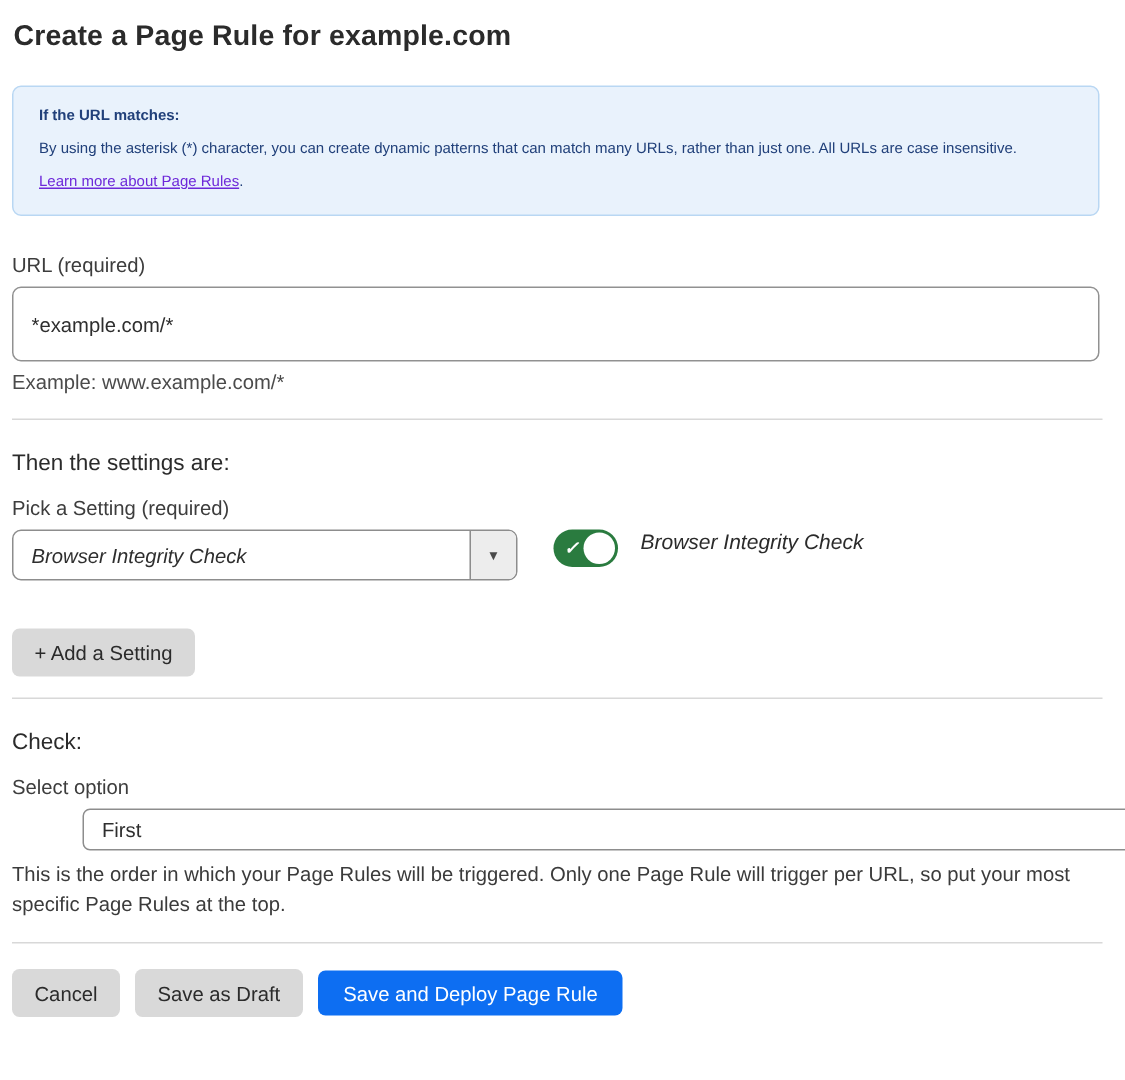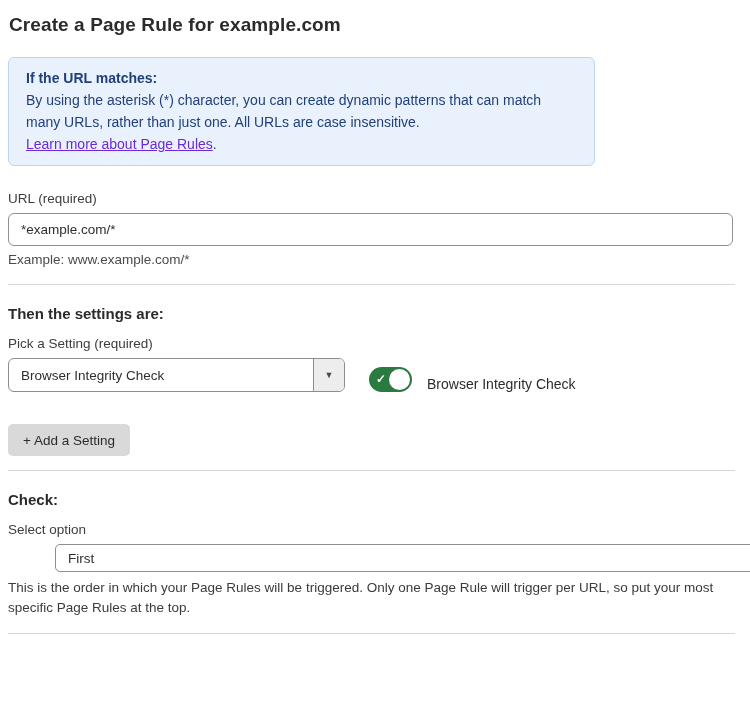--- a/index.html
+++ b/index.html
@@ -19,43 +19,43 @@
     letter-spacing: .1px;
     margin-left: 1px;
   }
 
   .info-box {
     margin-top: 21px;
     background: #e9f2fc;
     border: 1px solid #b9d7f3;
     border-radius: 6px;
     padding: 9px 17px 10px 17px;
-    font-size: 14px;
+    font-size: 10px;
     line-height: 22px;
     color: #21407a;
-    width: 587px;
+    width: 725px;
   }
   .info-box .info-heading { font-weight: bold; }
   .info-box a {
     color: #6d28d9;
     text-decoration: underline;
     cursor: pointer;
   }
 
   .field-label {
     font-size: 13.5px;
     color: #3d3d3d;
     display: block;
   }
   .url-label { margin-top: 25px; }
 
   .text-input {
     margin-top: 7px;
     width: 725px;
-    height: 33px;
+    height: 50px;
     border: 1px solid #919191;
     border-radius: 6px;
     padding: 0 12px;
     font-size: 13.5px;
     font-family: "Liberation Sans", sans-serif;
     color: #2e2e2e;
     background: #fff;
     outline: none;
     display: block;
   }
@@ -70,30 +70,31 @@
     border: none;
     border-top: 1px solid #d8d8d8;
     width: 727px;
   }
   .divider-1 { margin-top: 17px; }
   .divider-2 { margin-top: 14px; }
   .divider-3 { margin-top: 15px; }
 
   .section-heading {
     font-size: 15px;
-    font-weight: bold;
+    font-weight: normal;
     color: #2b2b2b;
     margin-top: 20px;
   }
   .picker-label { margin-top: 14px; }
 
   .settings-row {
     margin-top: 7px;
     display: flex;
-    align-items: flex-end;
+    align-items: flex-start;
+    font-style: italic;
   }
 
   .select-widget {
     width: 337px;
     height: 34px;
     background: #ffffff;
     border: 1px solid #8d8d8d;
     border-radius: 6px;
     display: flex;
     align-items: stretch;
@@ -241,14 +242,19 @@
 
   <div class="order-select">
     <span>First</span>
     <span class="order-arrow">▼</span>
   </div>
 
   <div class="help-text">This is the order in which your Page Rules will be triggered. Only one Page Rule will trigger per URL, so put your most specific Page Rules at the top.</div>
 
   <hr class="divider divider-3">
 
+  <div class="footer-row">
+    <button class="btn btn-gray">Cancel</button>
+    <button class="btn btn-gray">Save as Draft</button>
+    <button class="btn btn-blue">Save and Deploy Page Rule</button>
+  </div>
 
 </div>
 
 </body></html>

